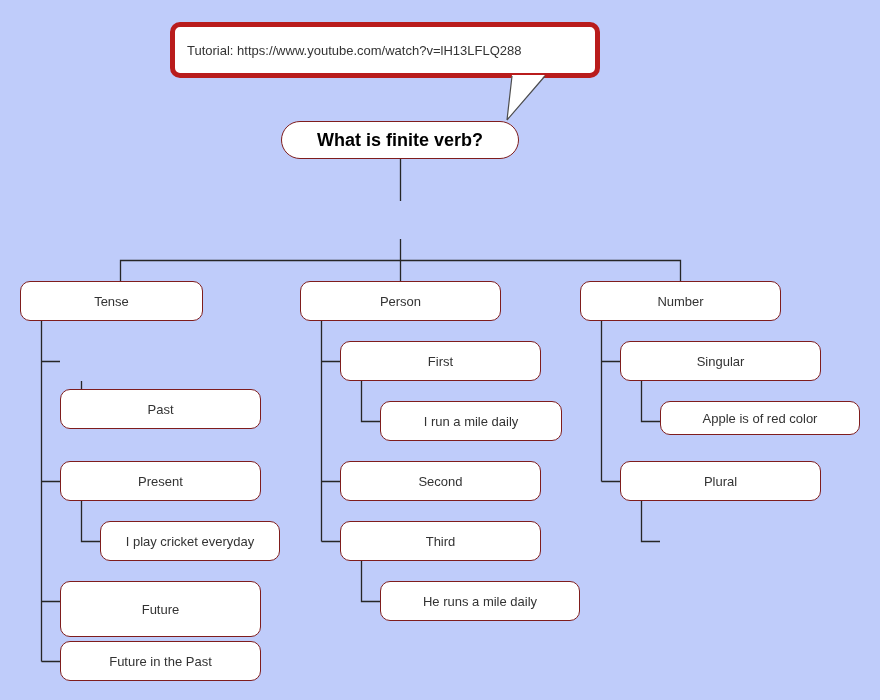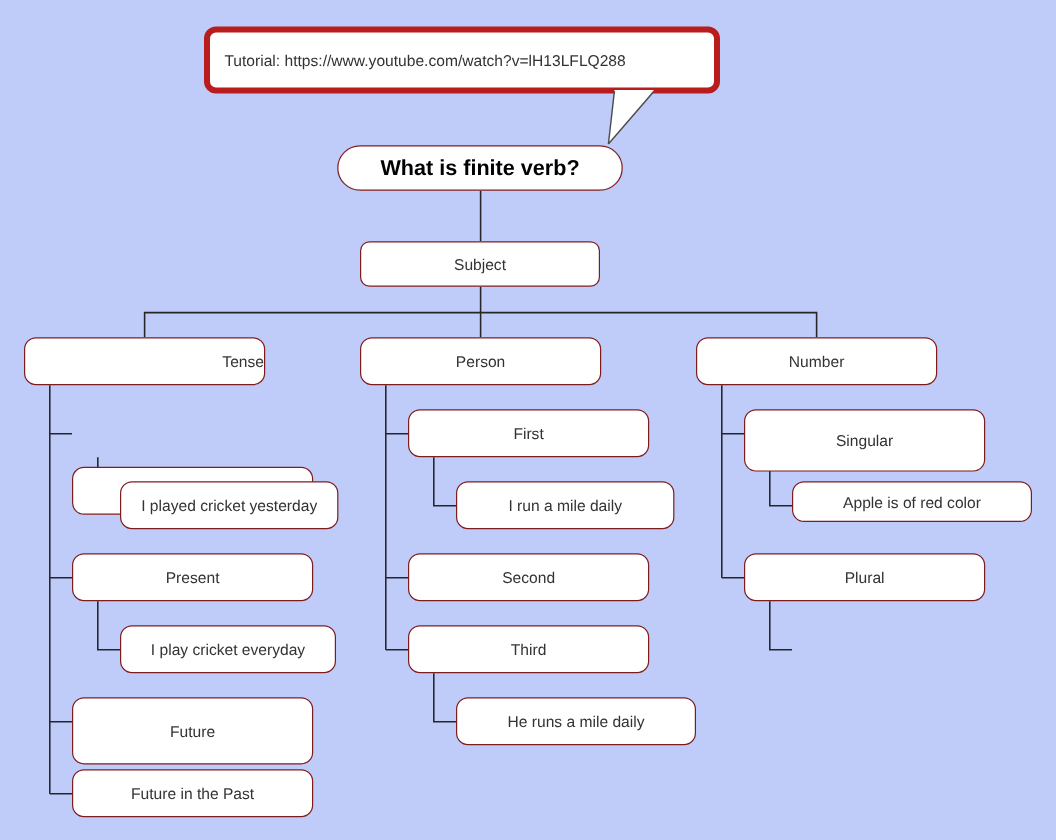--- a/index.html
+++ b/index.html
@@ -66,38 +66,38 @@
   }
   #callout-tail {
     position: absolute;
     left: 495px; top: 70px;
     width: 60px; height: 56px;
     pointer-events: none;
   }
   
   #n-subject  { left: 300px; top: 201px; width: 200px; height: 38px; border-radius: 8px; }
   
-  #n-tense    { left: 20px;  top: 281px; width: 201px; height: 40px; justify-content: flex-end; }
+  #n-tense    { left: 20px;  top: 281px; width: 183px; height: 40px; }
   #n-person   { left: 300px; top: 281px; width: 201px; height: 40px; }
   #n-number   { left: 580px; top: 281px; width: 201px; height: 40px; }
   
   #n-past        { left: 60px;  top: 341px; width: 201px; height: 40px; margin-top: 48px; }
   #n-past-ex     { left: 100px; top: 401px; width: 182px; height: 40px; }
   #n-present     { left: 60px;  top: 461px; width: 201px; height: 40px; }
   #n-present-ex  { left: 100px; top: 521px; width: 180px; height: 40px; }
   #n-future      { left: 60px;  top: 581px; width: 201px; height: 56px; }
   #n-future-past { left: 60px;  top: 641px; width: 201px; height: 40px; }
   
   #n-first    { left: 340px; top: 341px; width: 201px; height: 40px; }
   #n-first-ex { left: 380px; top: 401px; width: 182px; height: 40px; }
   #n-second   { left: 340px; top: 461px; width: 201px; height: 40px; }
   #n-third    { left: 340px; top: 521px; width: 201px; height: 40px; }
   #n-third-ex { left: 380px; top: 581px; width: 200px; height: 40px; }
   
-  #n-singular    { left: 620px; top: 341px; width: 201px; height: 52px; }
+  #n-singular    { left: 620px; top: 341px; width: 201px; height: 40px; }
   #n-singular-ex { left: 660px; top: 401px; width: 200px; height: 34px; }
   #n-plural      { left: 620px; top: 461px; width: 201px; height: 40px; }
   #n-plural-ex   { left: 660px; top: 521px; width: 200px; height: 40px; }
 </style>
 </head>
 <body>
 
 <div id="canvas" style="background: rgb(191, 204, 250);">
 
   <svg id="connectors" viewBox="0 0 880 700" fill="none" stroke="#262626" stroke-width="1.3">
@@ -120,39 +120,33 @@
   </div>
   <svg id="callout-tail" viewBox="0 0 60 56">
     <polygon points="17,5 50,5 12,50" fill="#ffffff"></polygon>
     <path d="M17 6 L12 50 M50 6 L12 50" stroke="#4d4d4d" stroke-width="1.2" fill="none"></path>
   </svg>
 
   <div class="node" id="n-root">
     <span class="lbl">What is finite verb?</span>
   </div>
 
-  <div class="node" id="n-subject">
-    <span class="lbl">Subject</span>
-  </div>
 
   <div class="node" id="n-tense">
     <span class="lbl">Tense</span>
   </div>
   <div class="node" id="n-person">
     <span class="lbl">Person</span>
   </div>
   <div class="node" id="n-number">
     <span class="lbl">Number</span>
   </div>
 
   <div class="node" id="n-past">
     <span class="lbl">Past</span>
-  </div>
-  <div class="node" id="n-past-ex">
-    <span class="lbl">I played cricket yesterday</span>
   </div>
   <div class="node" id="n-present">
     <span class="lbl">Present</span>
   </div>
   <div class="node" id="n-present-ex">
     <span class="lbl">I play cricket everyday</span>
   </div>
   <div class="node" id="n-future">
     <span class="lbl">Future</span>
   </div>

